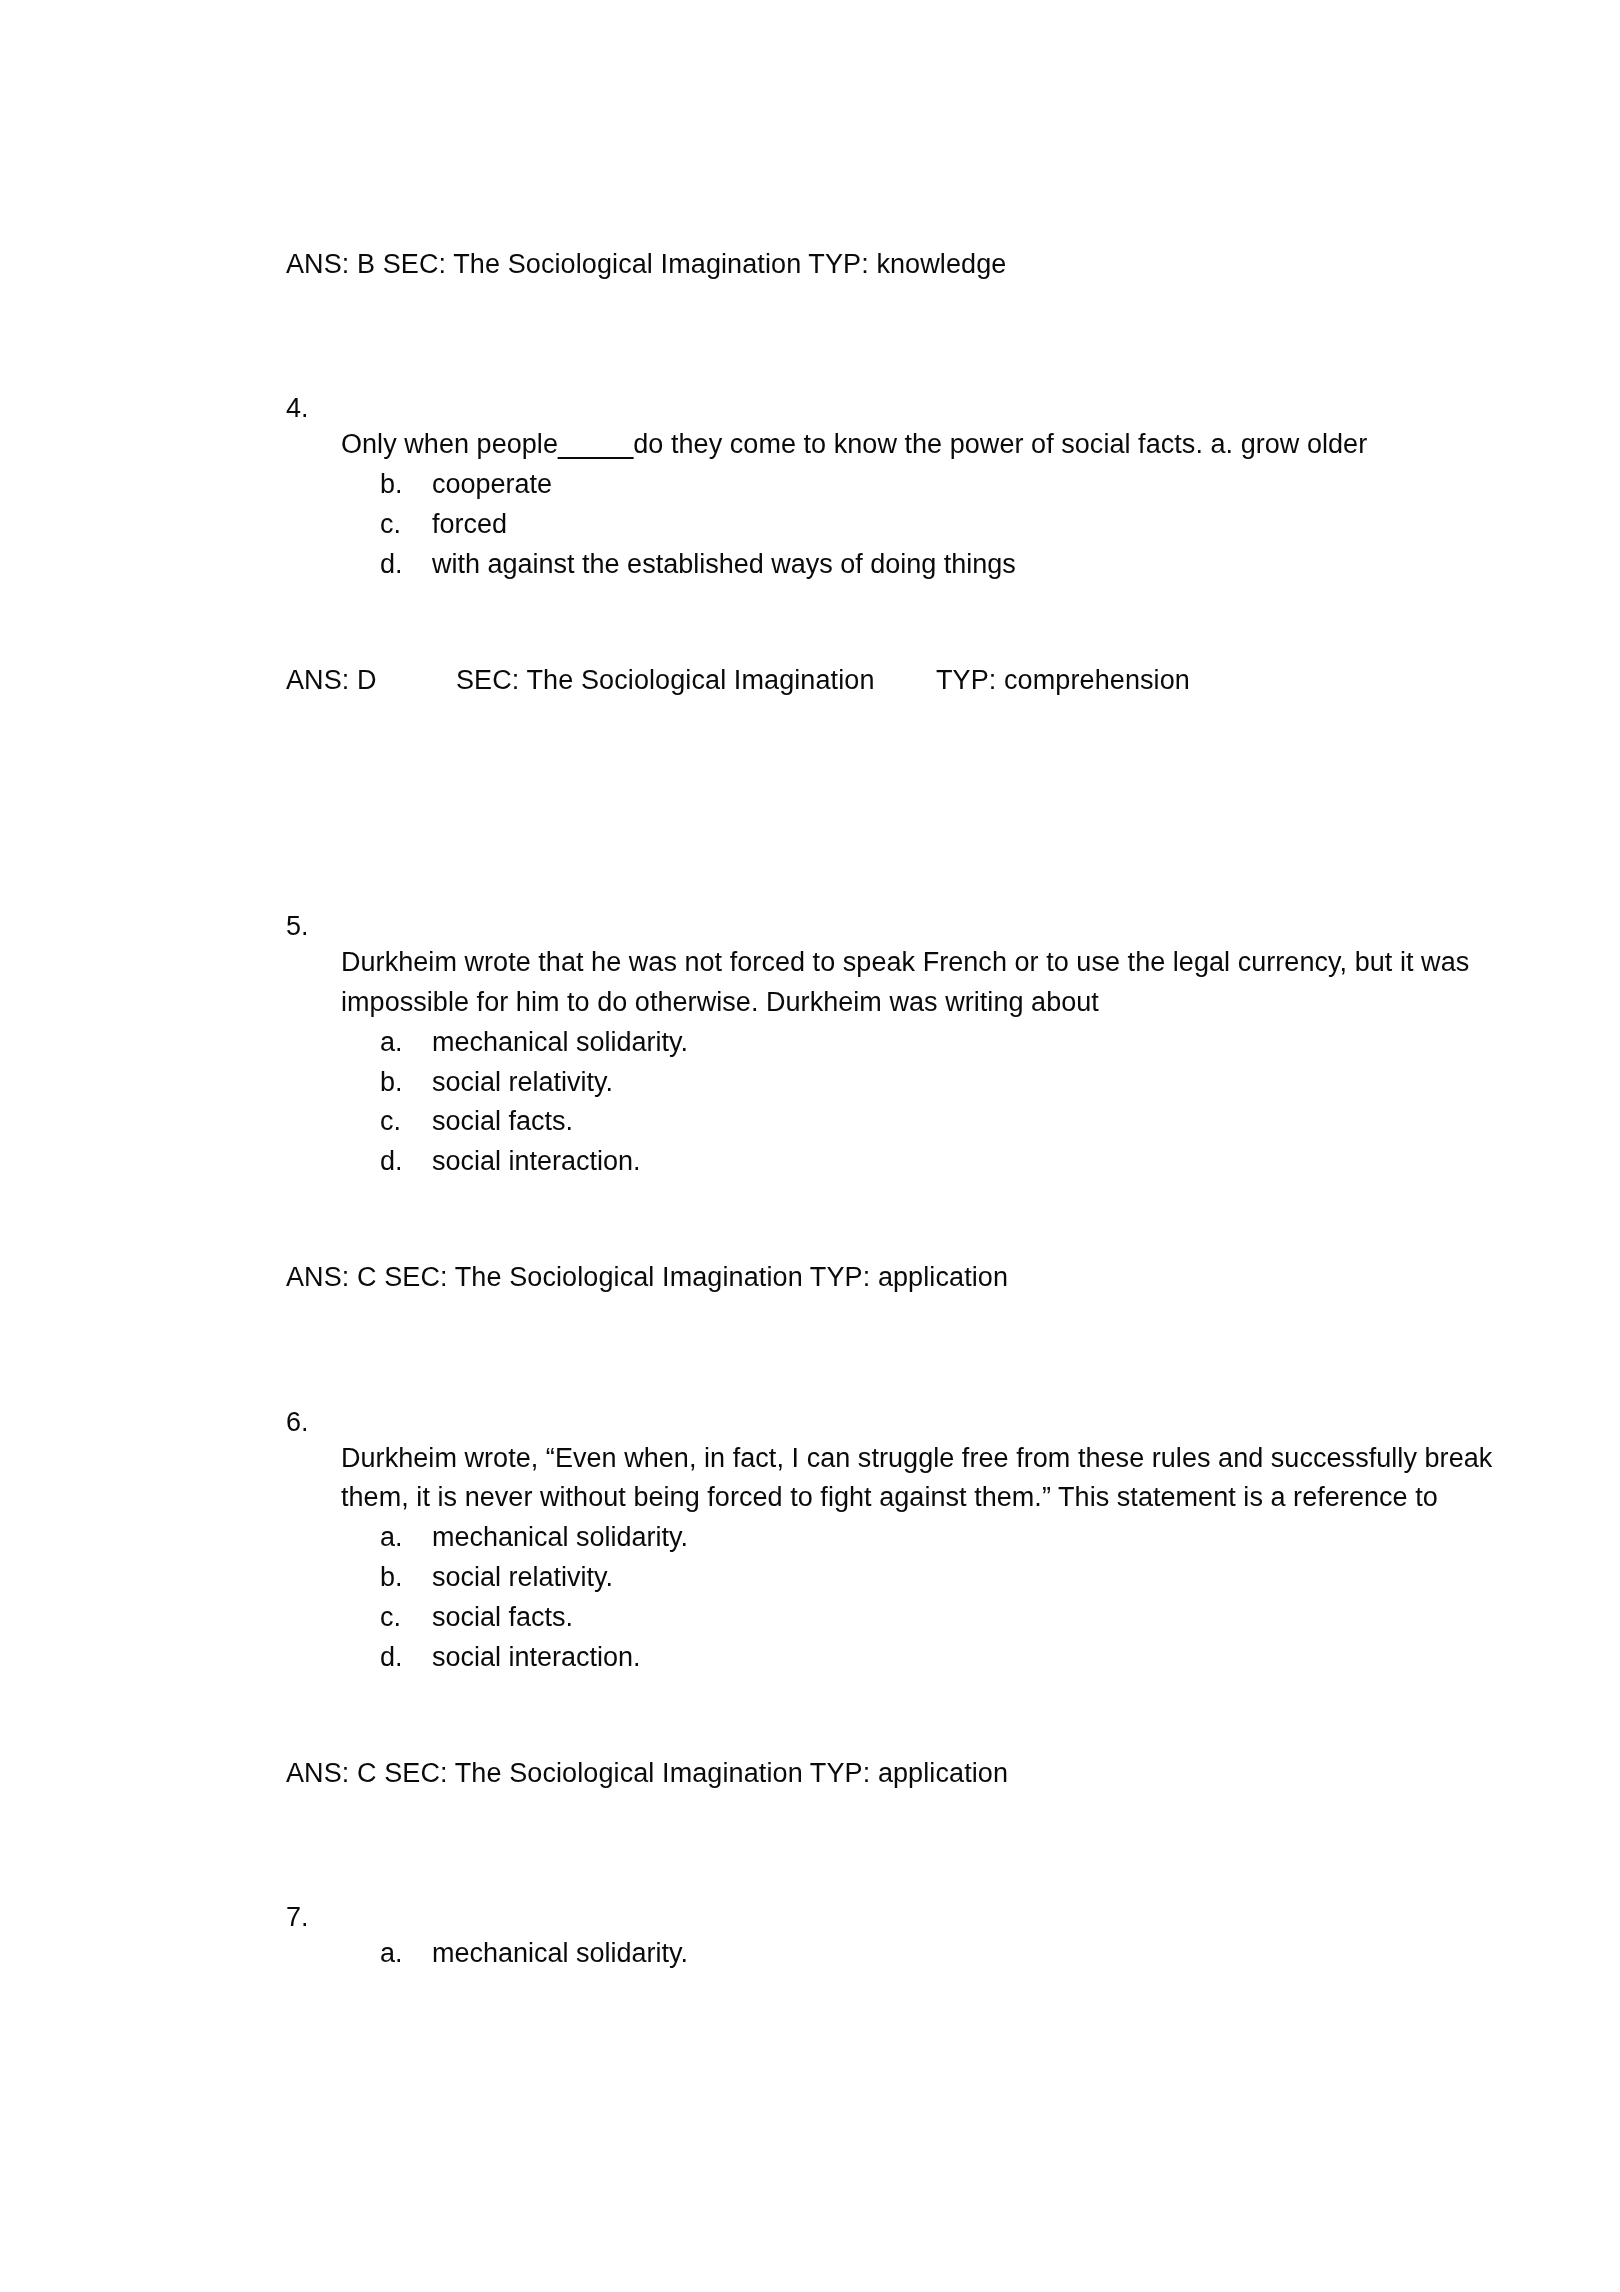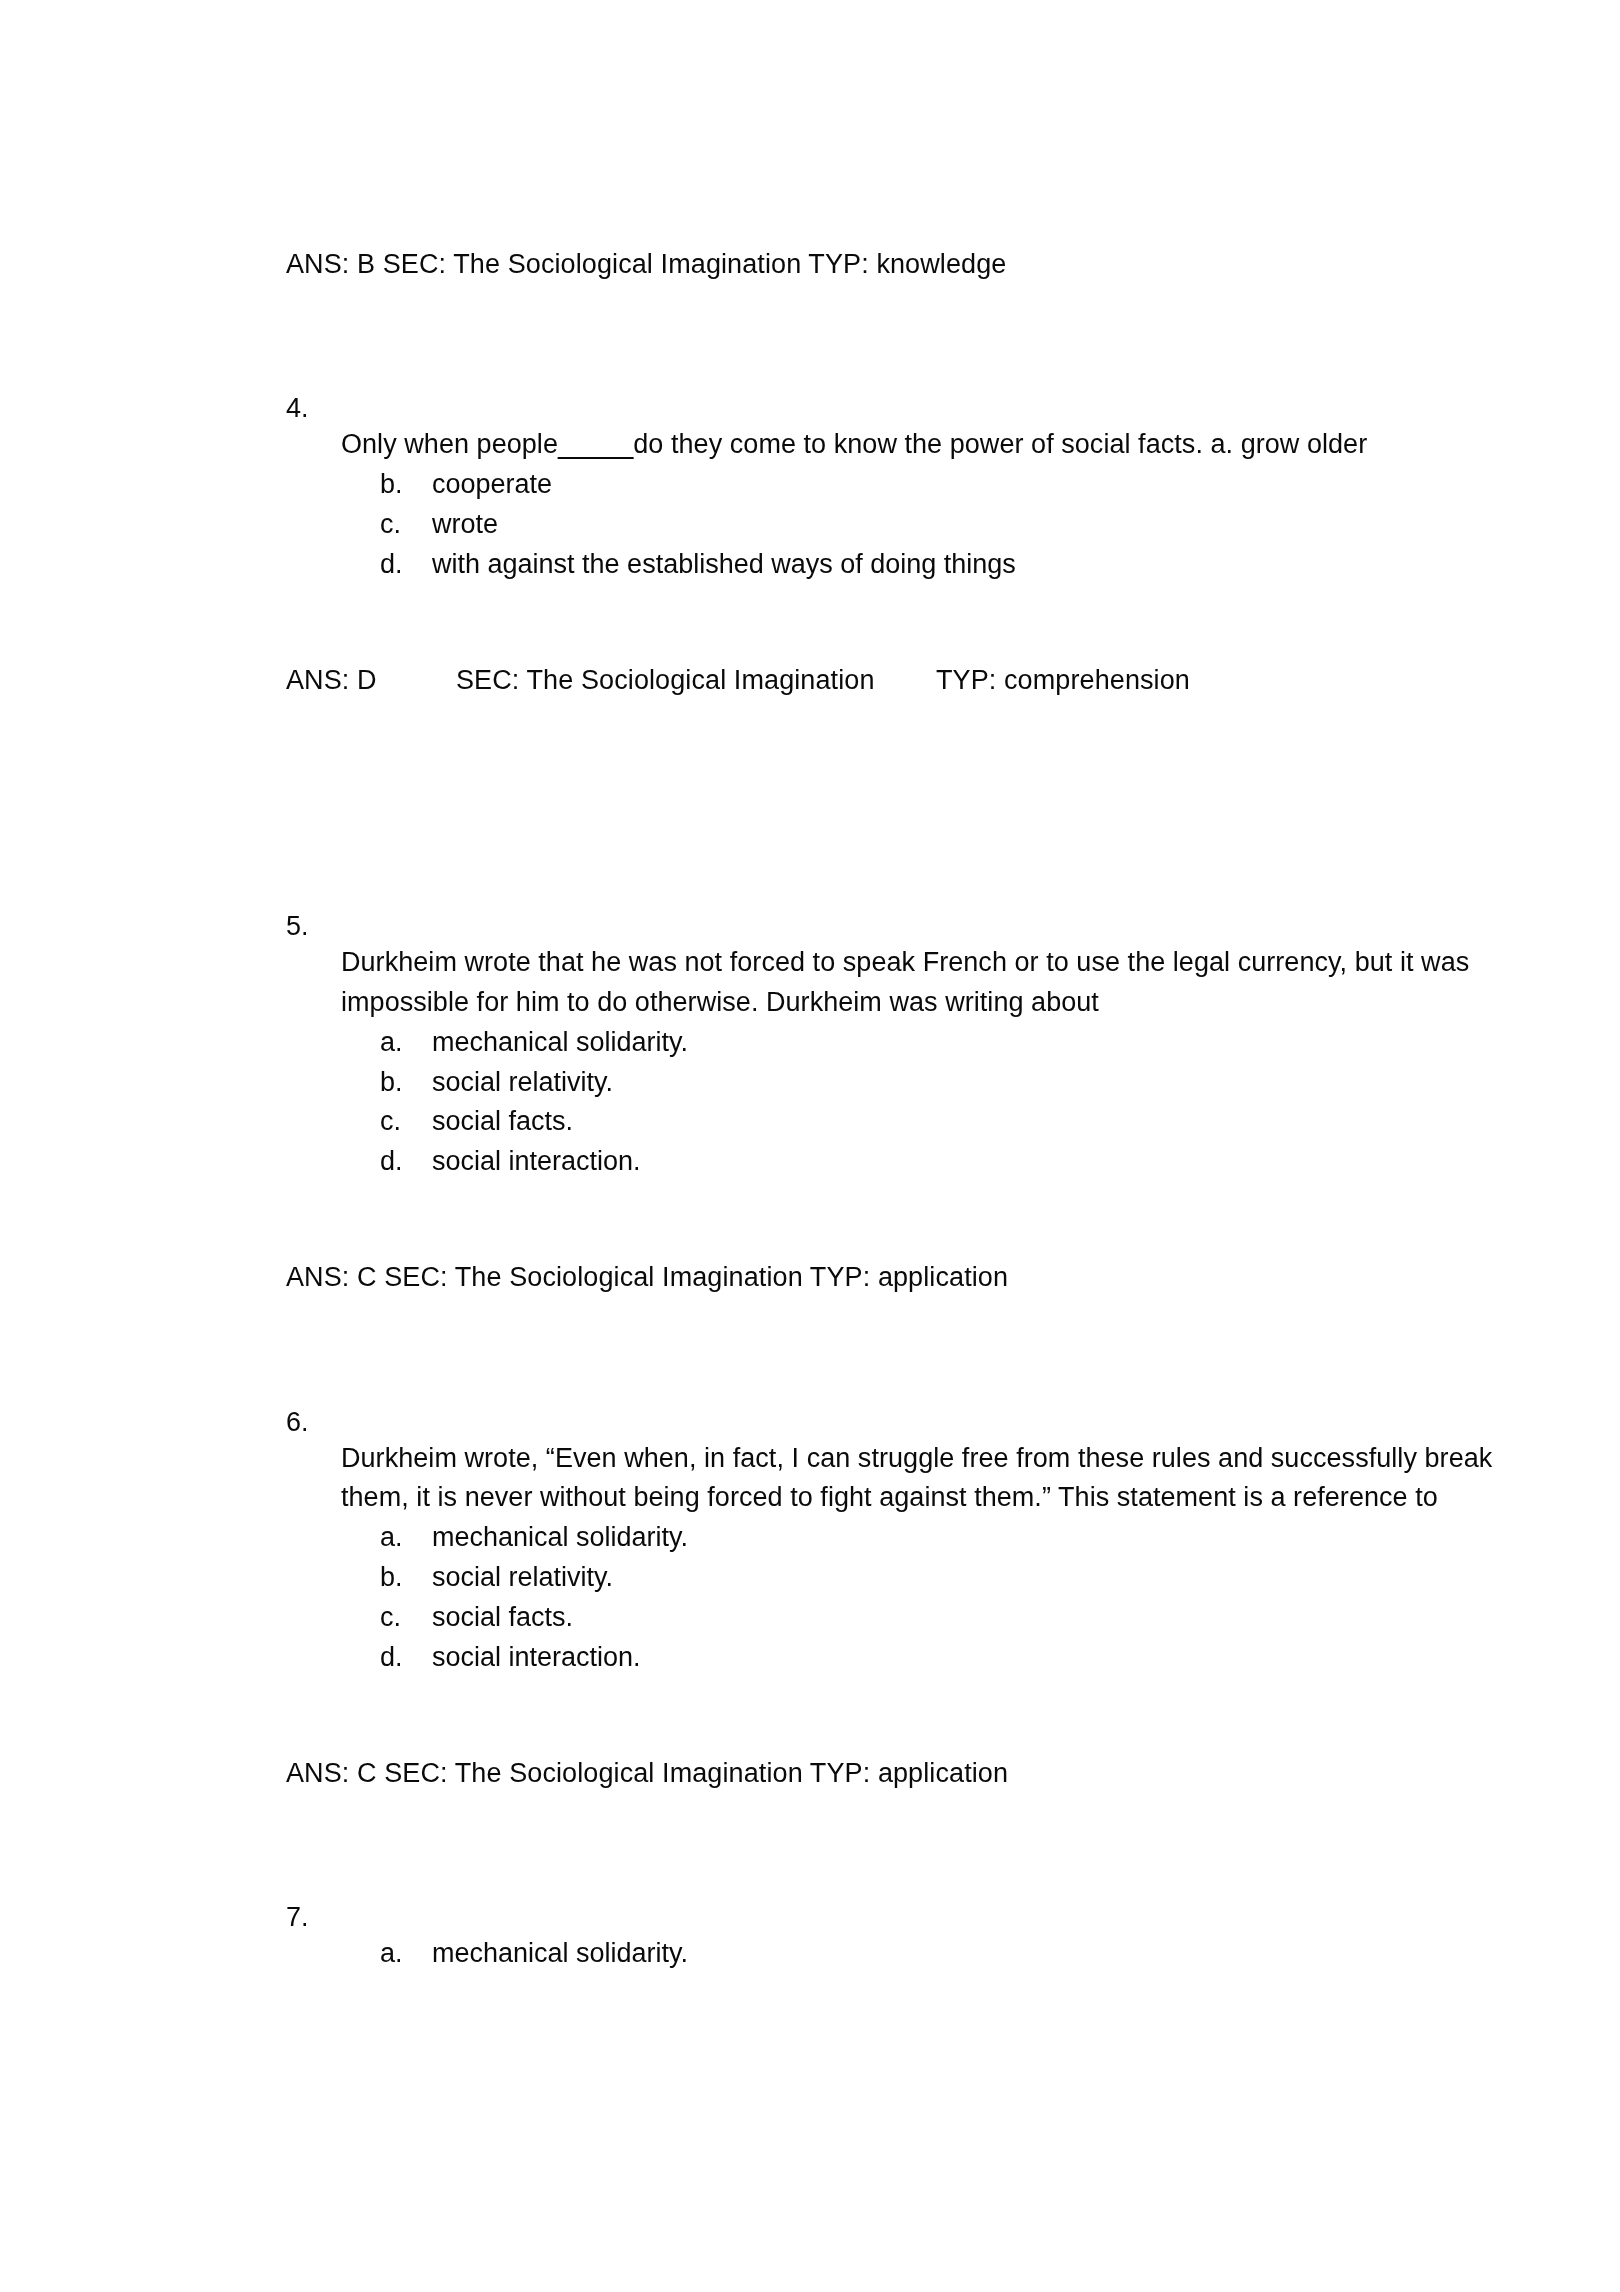--- a/index.html
+++ b/index.html
@@ -108,21 +108,21 @@
       <div class="q-num">4.</div>
       <div class="q-body">
         <div class="q-stem"><span>Only when people</span><span class="blank">_____</span><span>do they come to know the power of social facts. a. grow older</span></div>
         <ul class="options">
           <li class="option">
             <span class="opt-letter">b.</span>
             <span class="opt-text">cooperate</span>
           </li>
           <li class="option">
             <span class="opt-letter">c.</span>
-            <span class="opt-text">wrote</span>
+            <span class="opt-text">forced</span>
           </li>
           <li class="option">
             <span class="opt-letter">d.</span>
             <span class="opt-text">with against the established ways of doing things</span>
           </li>
         </ul>
       </div>
     </div>
 
     <div class="sp-lg"></div>

